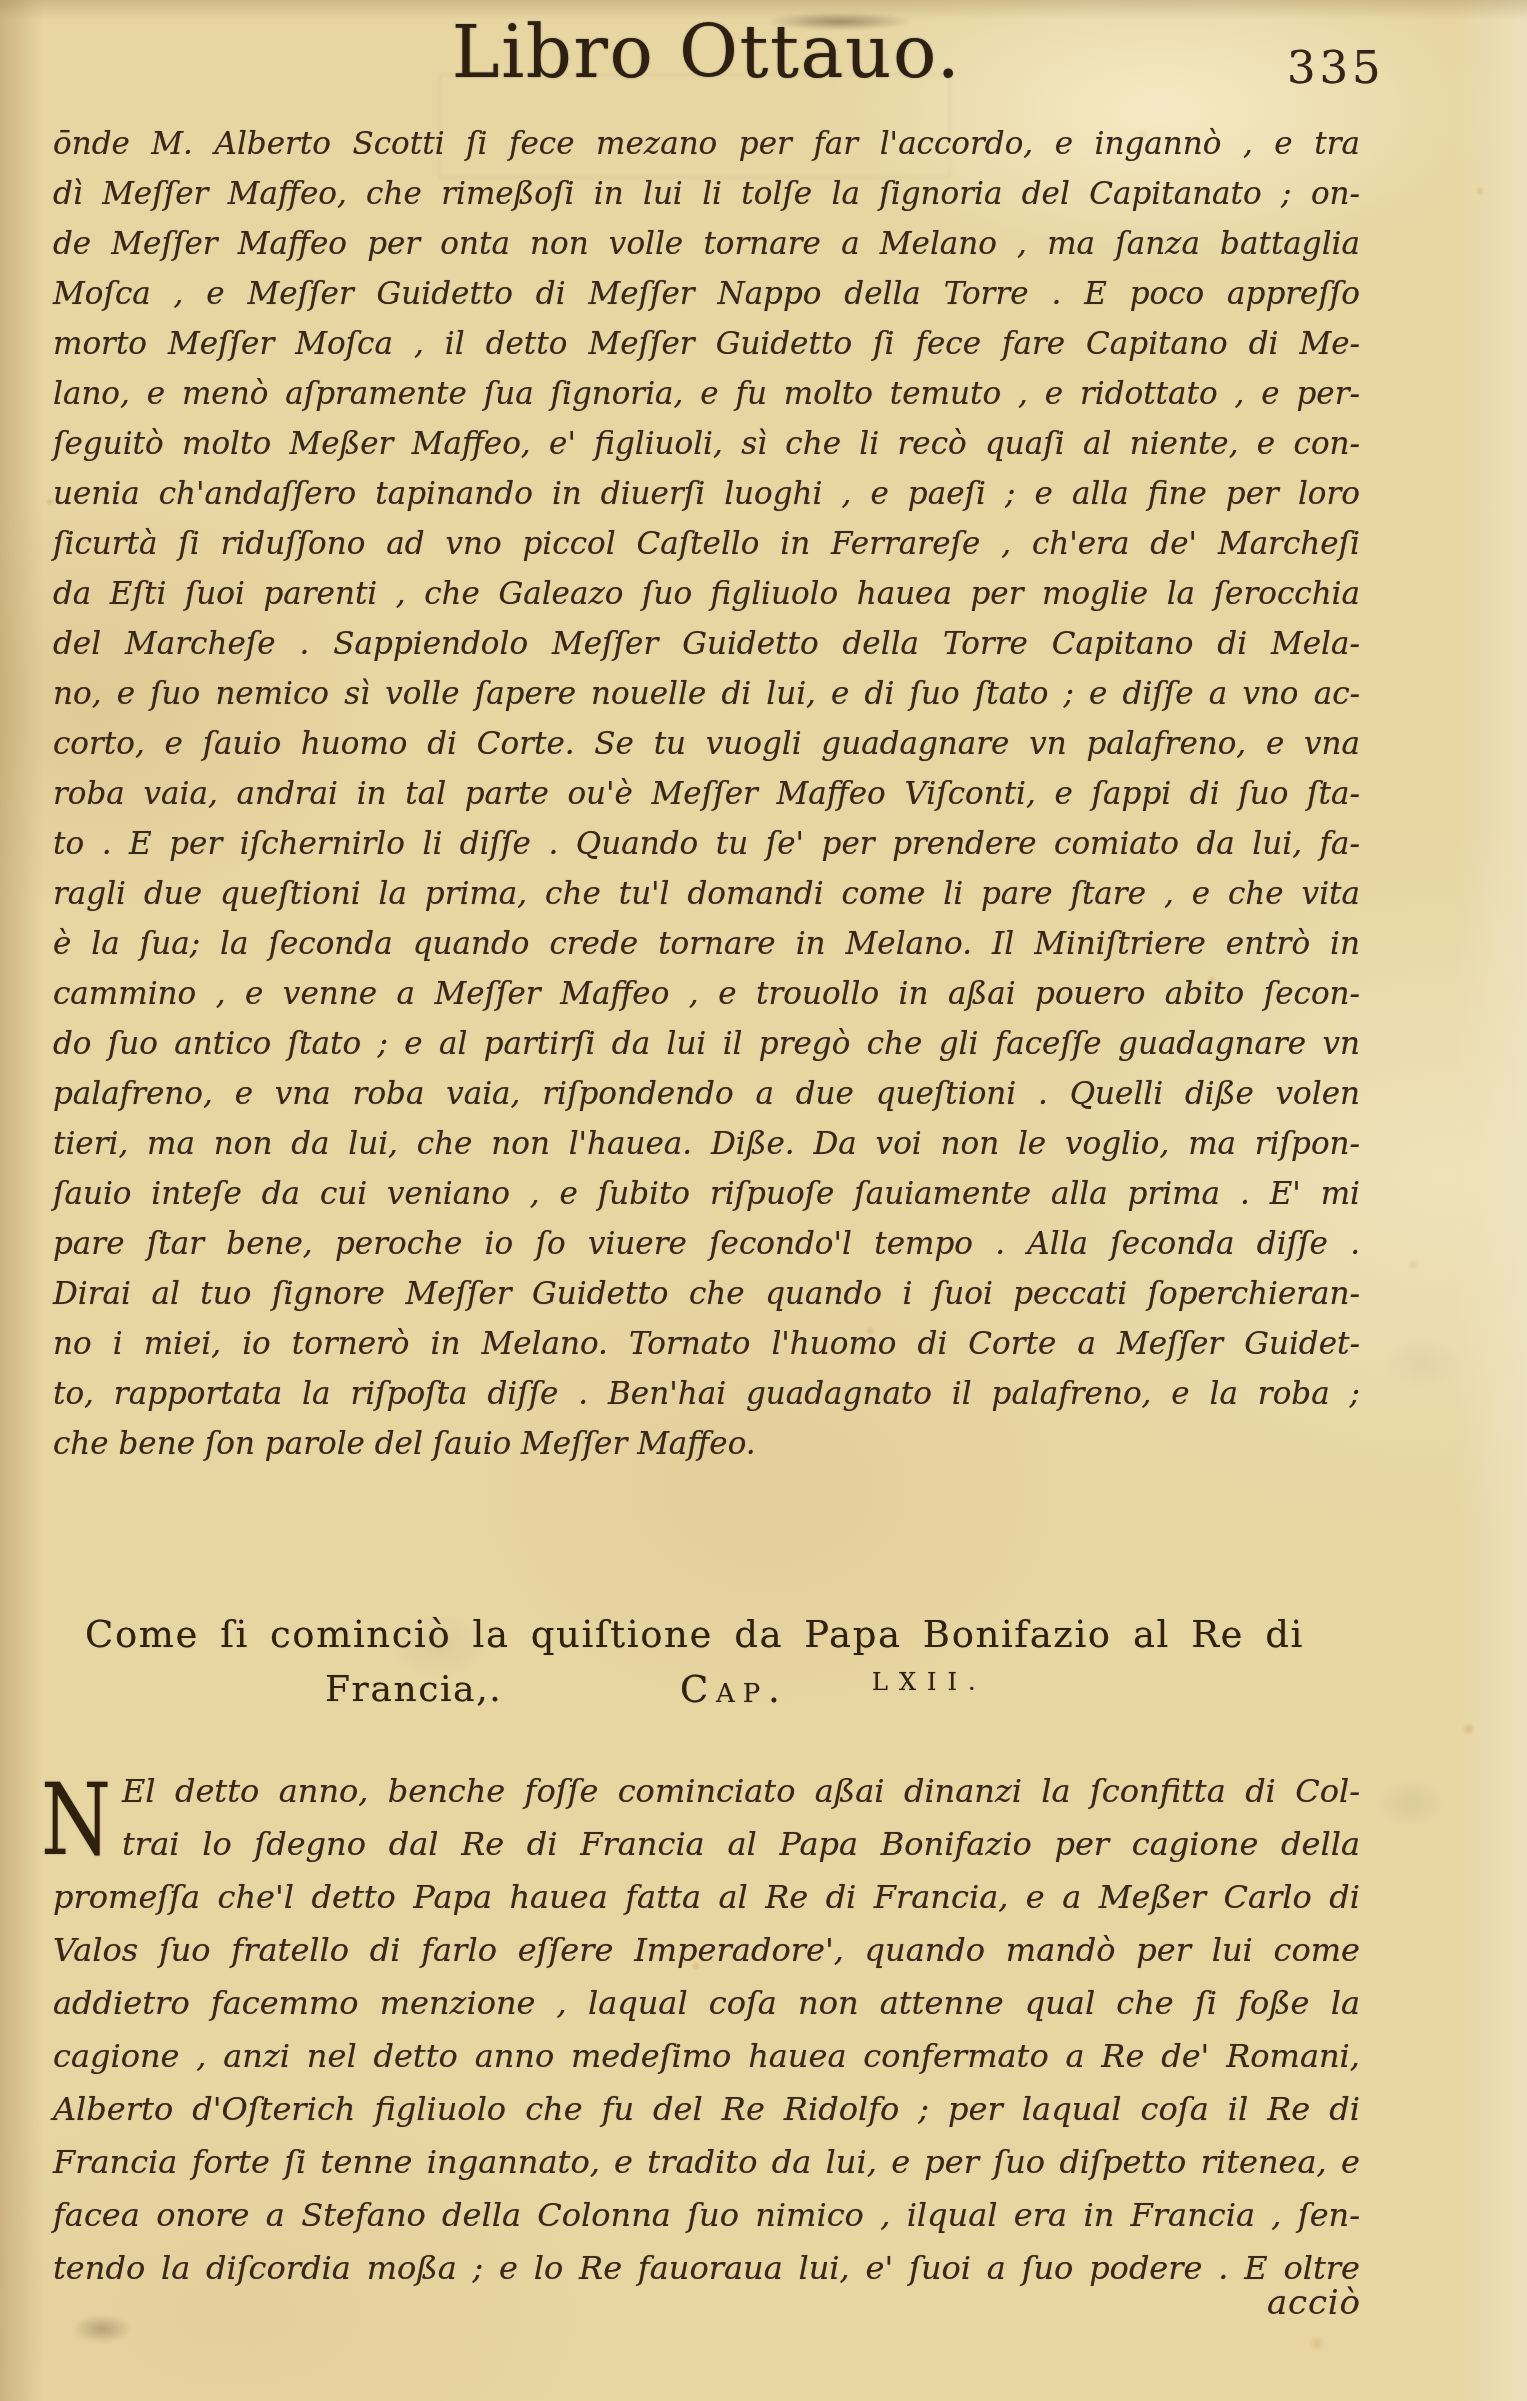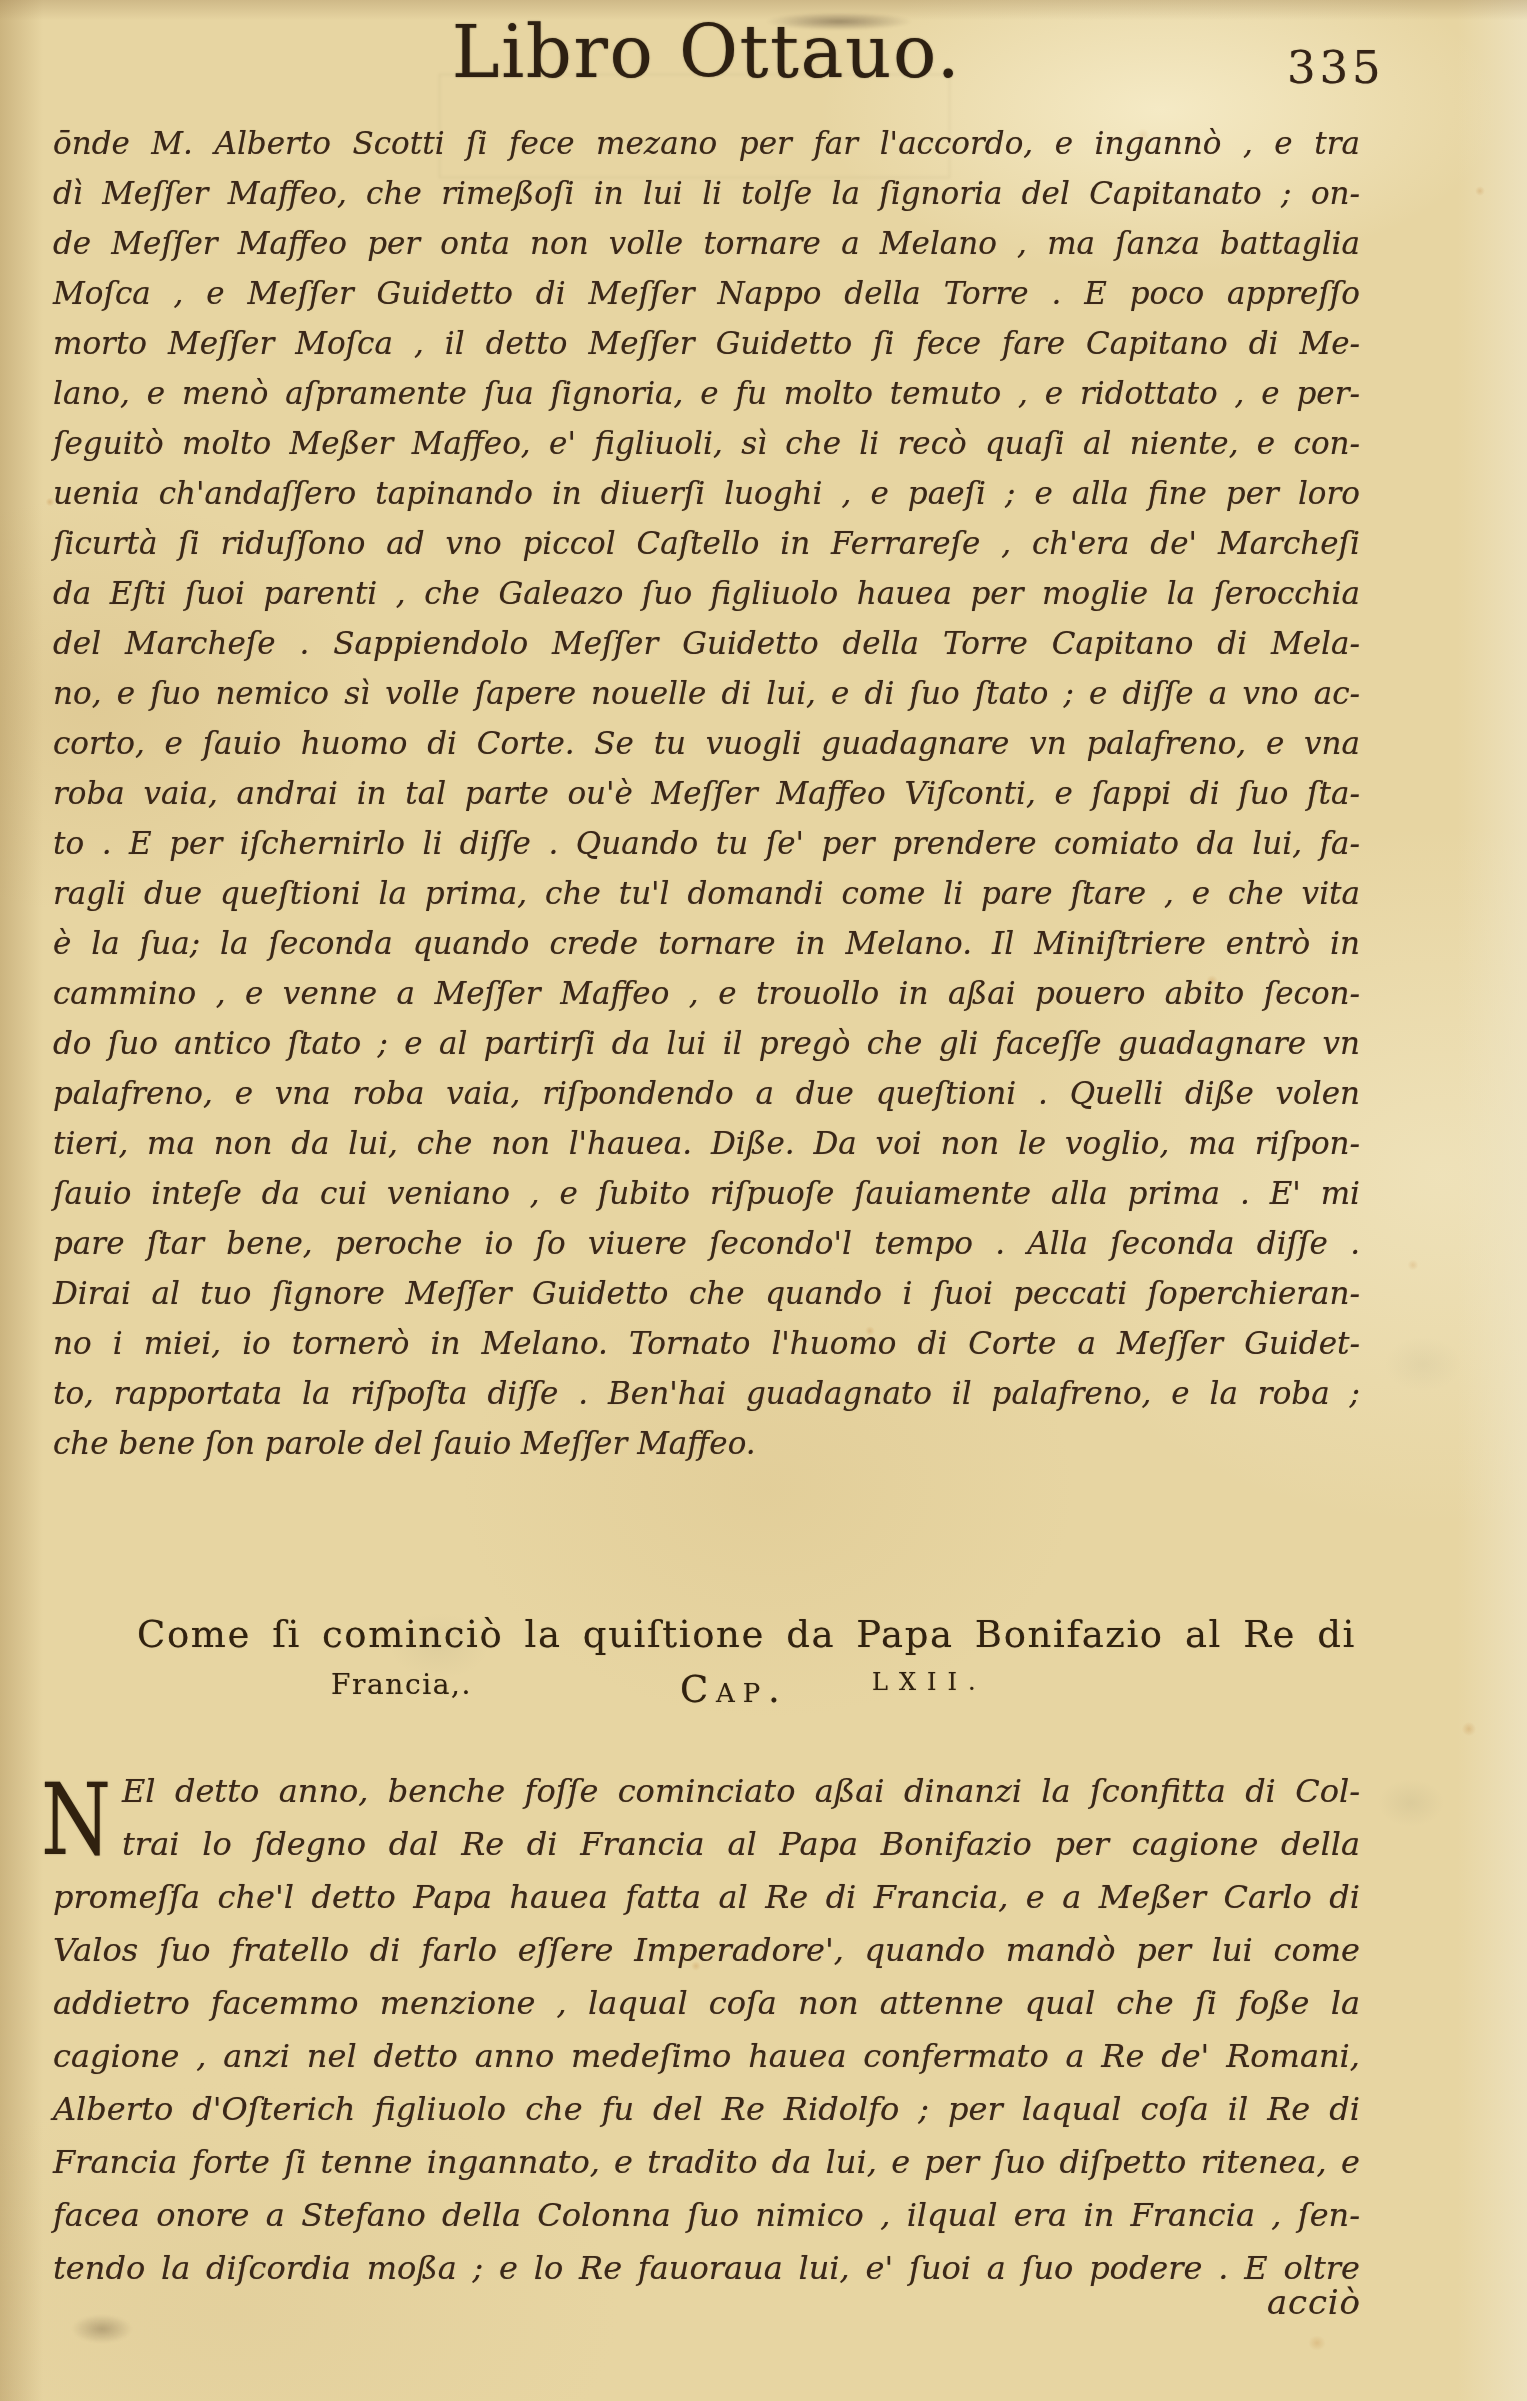--- a/index.html
+++ b/index.html
@@ -75,30 +75,30 @@
     text-shadow:0 0 0.8px rgba(58,39,24,.45);
   }
   .para1{top:118px;}
   .para1 .tline{font-size:31px;line-height:50px;}
   .para1 .tline:last-child{text-align-last:left;}
   .para2{top:1765px;}
   .para2 .tline{font-size:32px;line-height:53px;}
   .para2 .tline:nth-child(1),
   .para2 .tline:nth-child(2){padding-left:69px;}
   .chapter-heading-line1{
-    position:absolute;left:49px;top:1613px;width:1307px;
-    text-align:right;font-size:37px;line-height:1.2;
+    position:absolute;left:41px;top:1613px;width:1307px;
+    text-align:center;font-size:37px;line-height:1.2;
     color:#31220f;letter-spacing:1.6px;word-spacing:7.8px;
     text-shadow:0 0 0.8px rgba(49,34,15,.5);
   }
   .chapter-heading-line2{
     position:absolute;left:53px;top:1668px;width:1307px;height:55px;
     color:#31220f;text-shadow:0 0 0.8px rgba(49,34,15,.5);
   }
-  .chapter-heading-line2 .place{position:absolute;left:278px;top:0;font-size:28px;letter-spacing:1.6px;}
+  .chapter-heading-line2 .place{position:absolute;left:272px;top:0;font-size:36px;letter-spacing:1.6px;}
   .chapter-heading-line2 .cap{position:absolute;left:627px;top:0;font-size:37px;font-variant:small-caps;letter-spacing:7.8px;}
   .chapter-heading-line2 .capnum{position:absolute;left:819px;top:0;font-size:24px;letter-spacing:11px;}
   .dropcap{
     position:absolute;left:41px;top:1781px;
     font-size:100px;line-height:78px;
     color:#30210f;
     transform:scaleX(.80);transform-origin:left top;
     text-shadow:0 0 1.6px rgba(48,33,15,.5);
   }
   .catchword{

